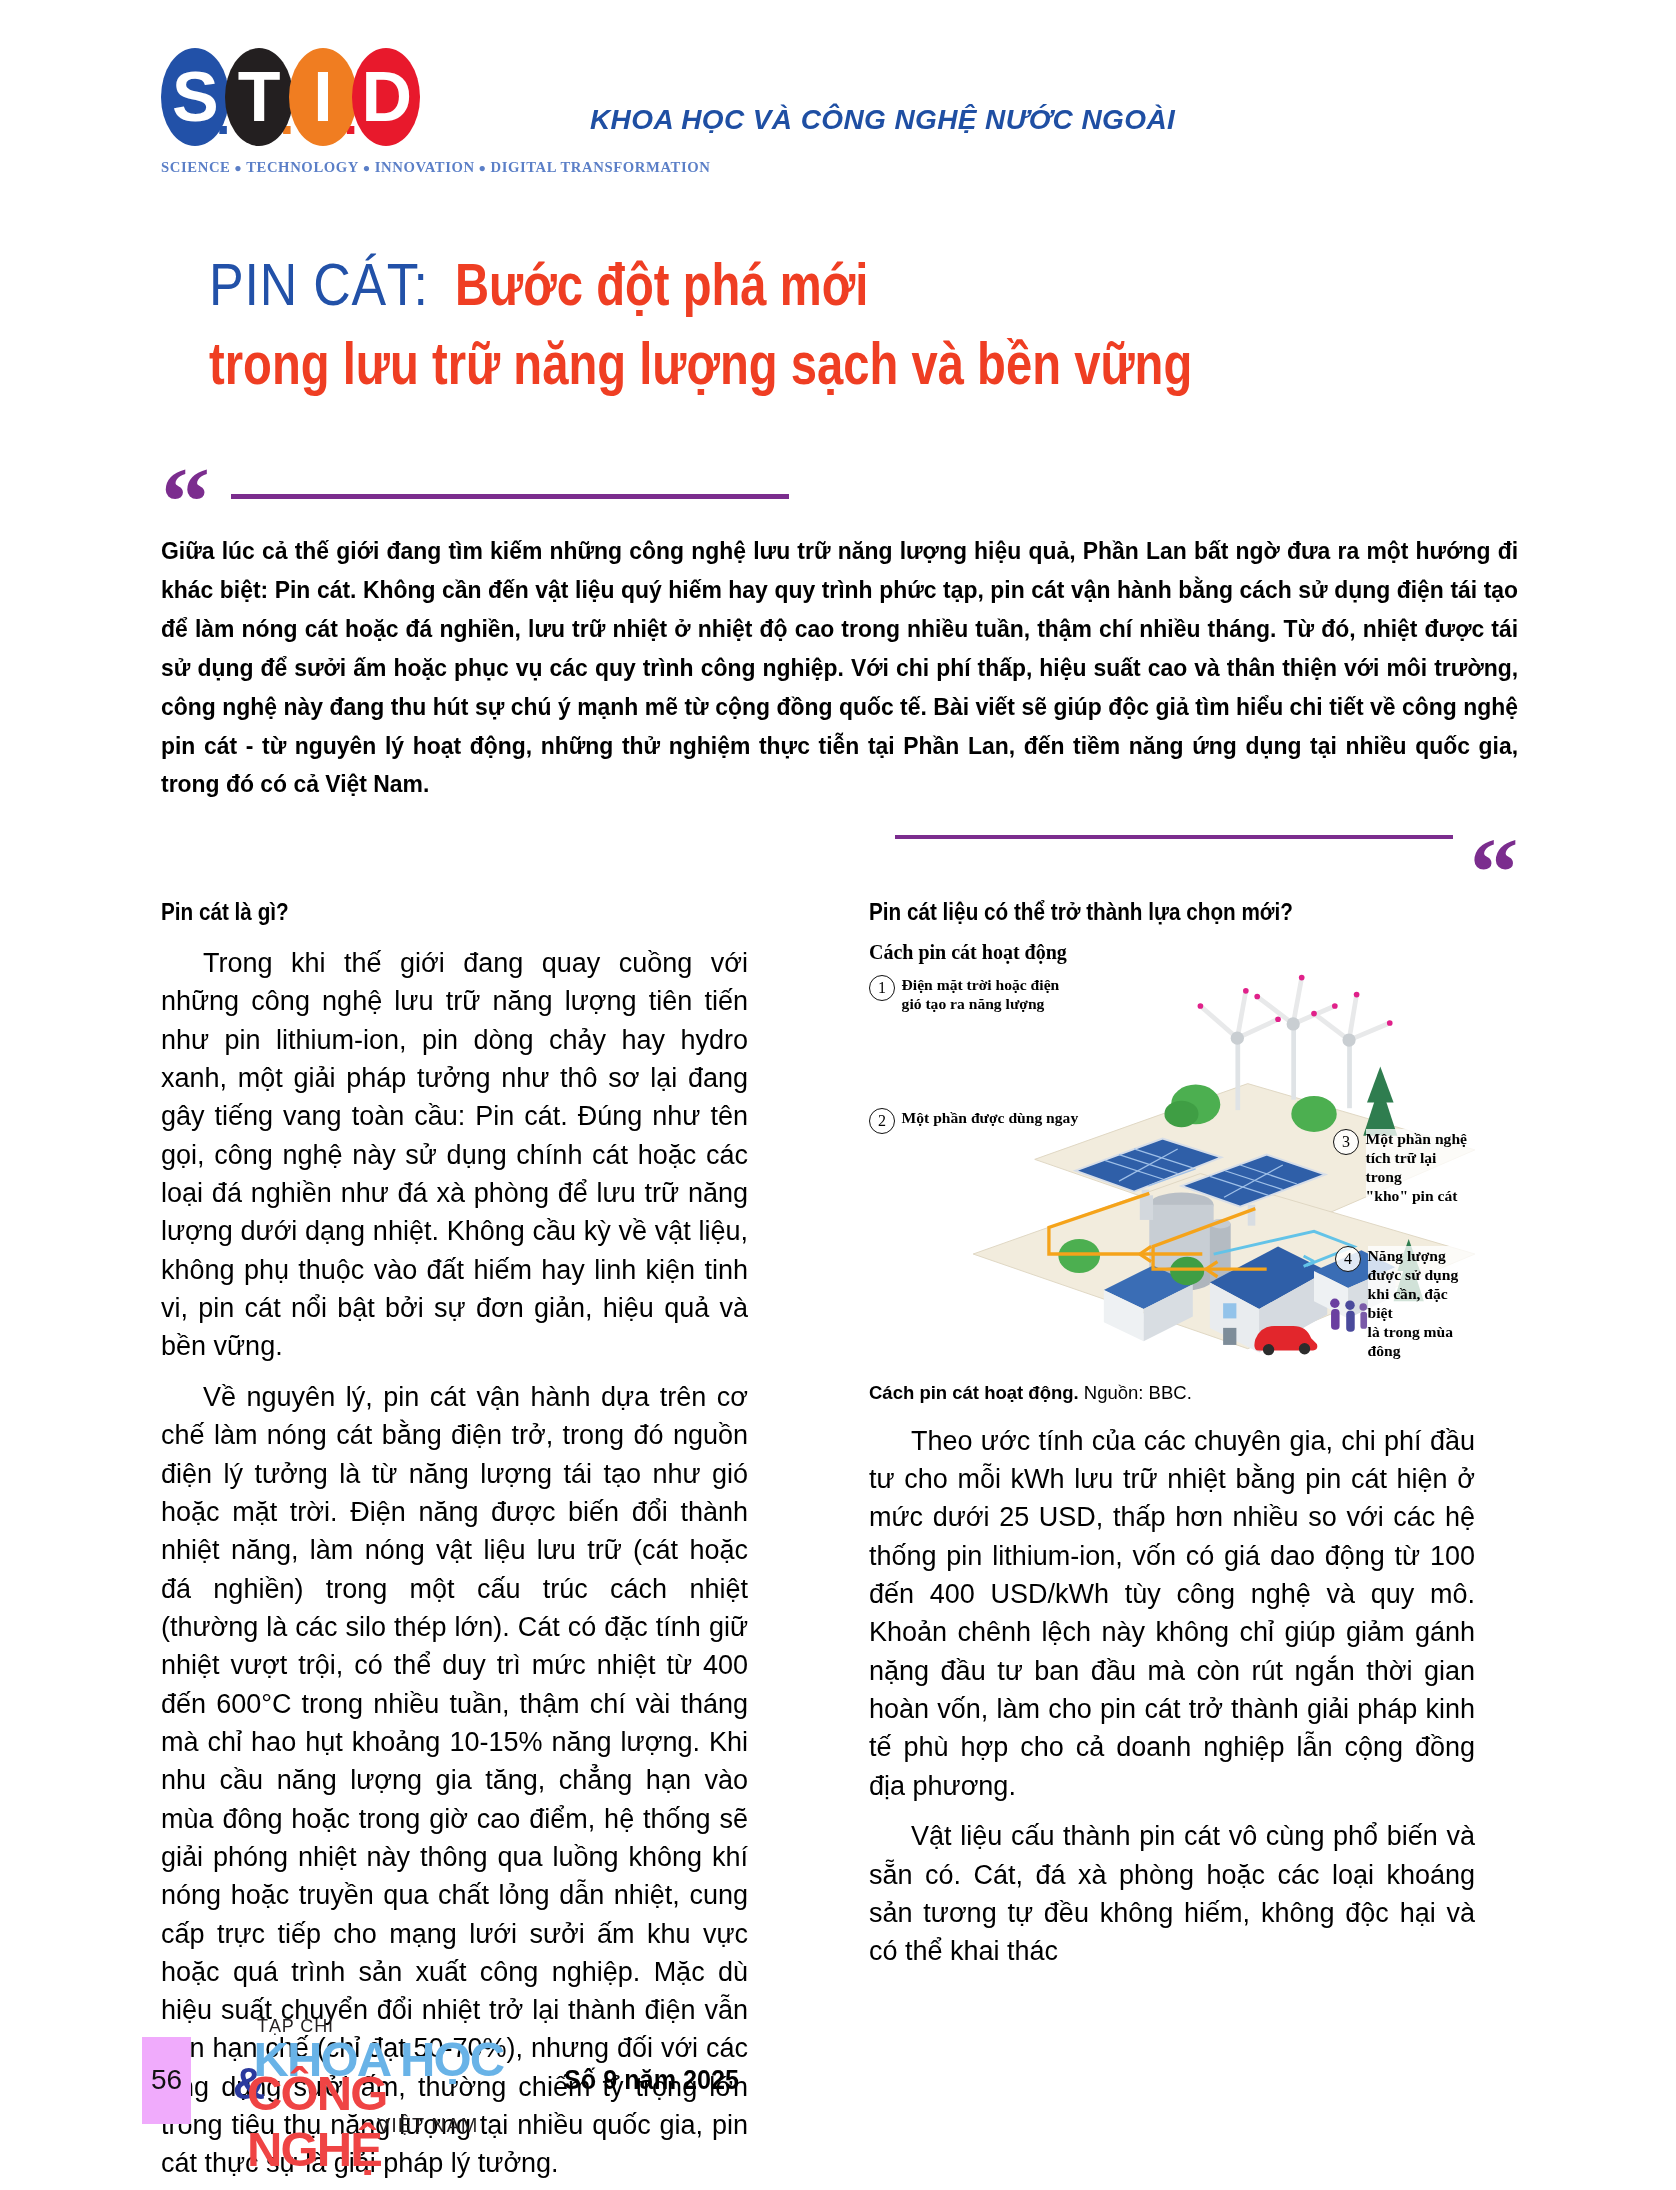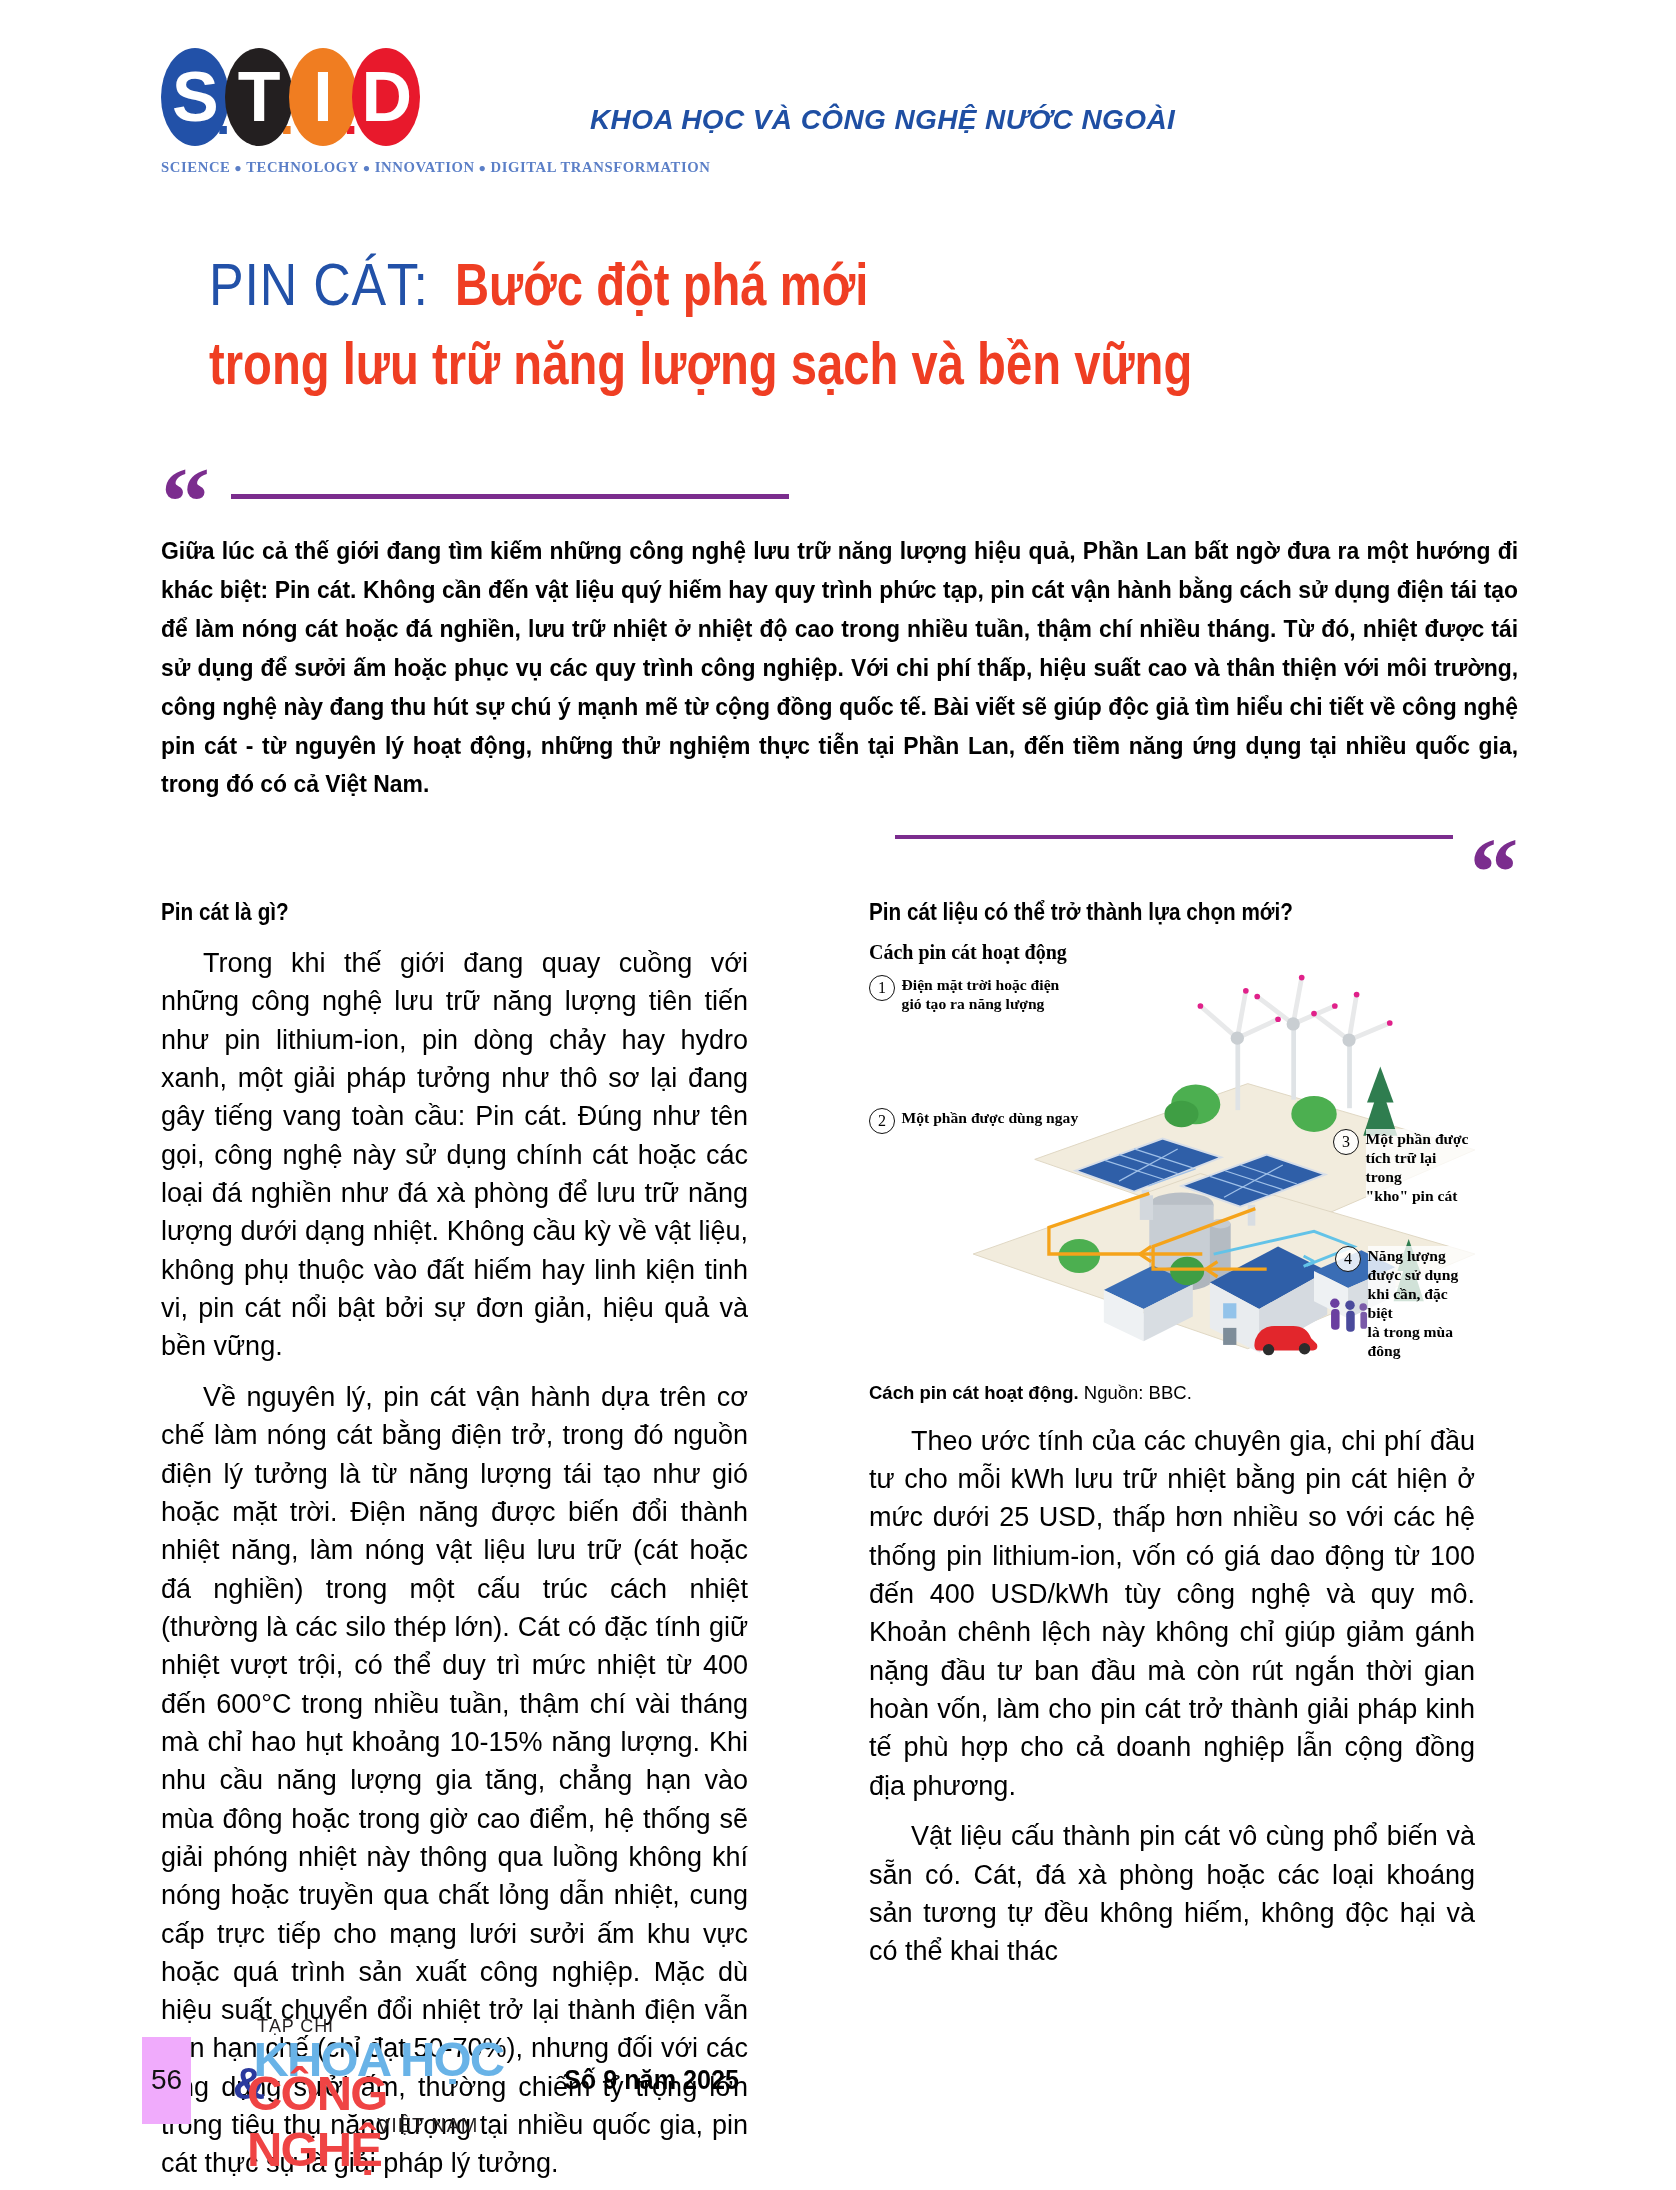--- a/index.html
+++ b/index.html
@@ -392,21 +392,21 @@
           <span class="num">1</span>
           <span class="txt" style="white-space:pre-line;">Điện mặt trời hoặc điện
 gió tạo ra năng lượng</span>
         </div>
         <div class="ann" style="left:0px;top:138px;">
           <span class="num">2</span>
           <span class="txt" style="white-space:pre-line;">Một phần được dùng ngay</span>
         </div>
         <div class="ann" style="left:464px;top:159px;">
           <span class="num">3</span>
-          <span class="txt" style="white-space:pre-line;">Một phần được
+          <span class="txt" style="white-space:pre-line;">Một phần nghệ
 tích trữ lại trong
 "kho" pin cát</span>
         </div>
         <div class="ann" style="left:466px;top:276px;">
           <span class="num">4</span>
           <span class="txt" style="white-space:pre-line;">Năng lượng
 được sử dụng
 khi cần, đặc biệt
 là trong mùa
 đông</span>

